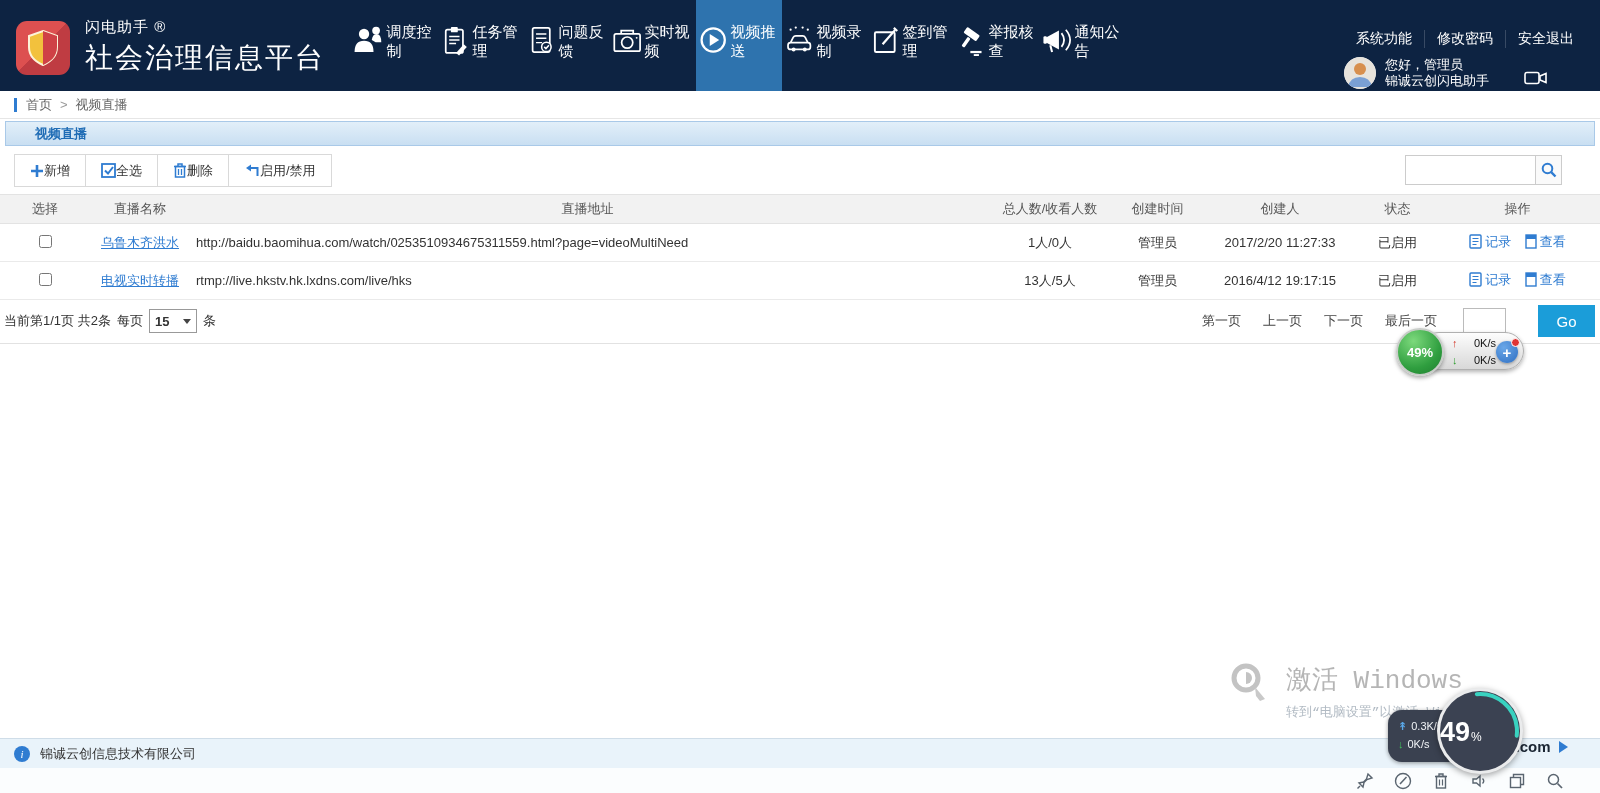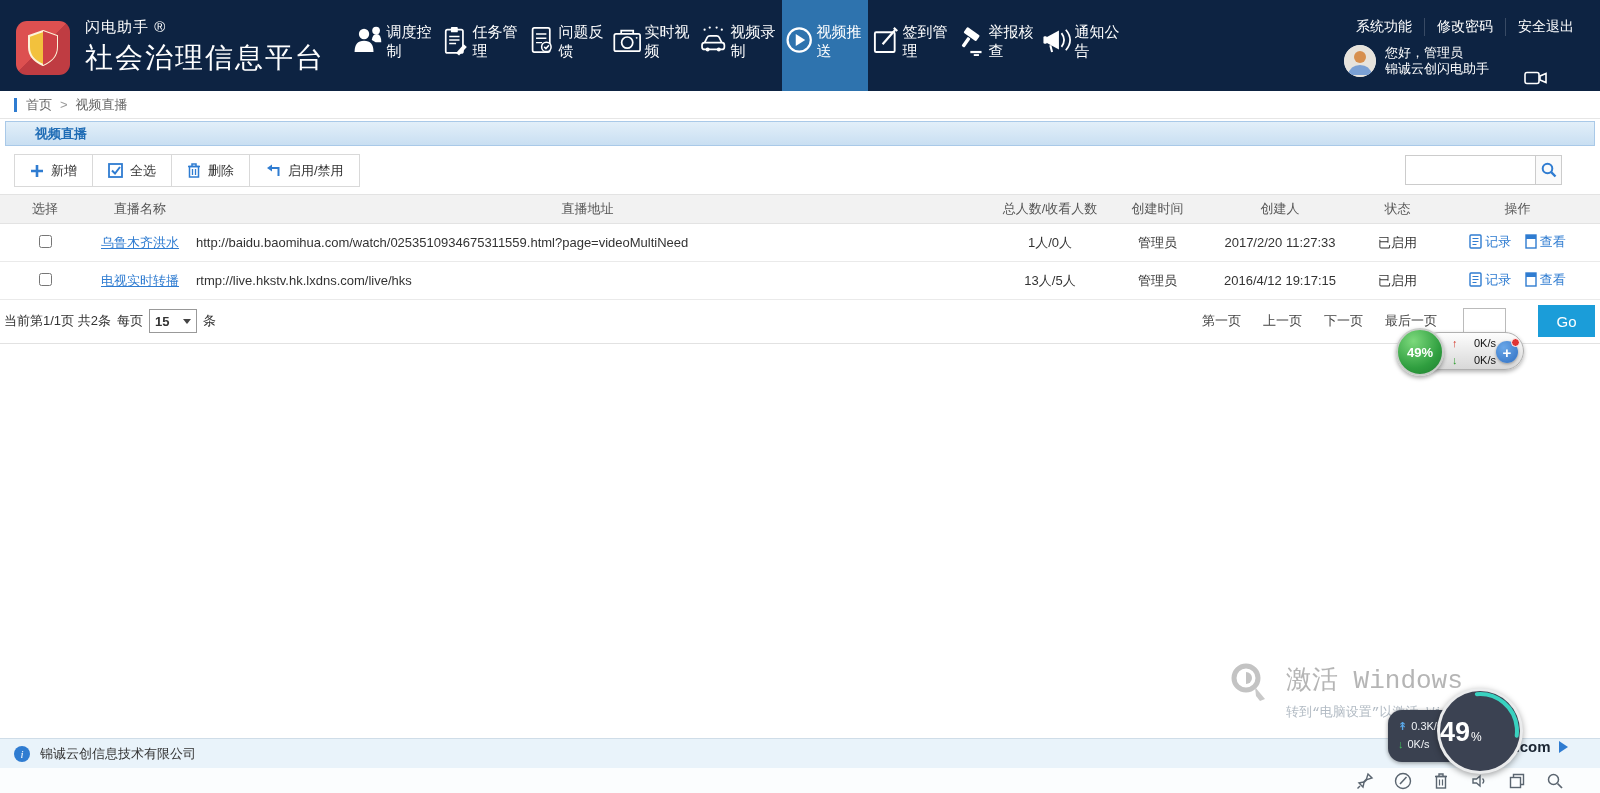--- a/index.html
+++ b/index.html
@@ -16,21 +16,21 @@
   .app-name { font-size:15px; letter-spacing:1px; }
   .platform-title { font-size:28px; letter-spacing:2px; margin-top:2px; }
 
   .nav { position:absolute; left:352px; top:0; height:91px; display:flex; }
   .nav-item { width:86px; height:91px; display:flex; align-items:center;
               justify-content:flex-end; padding-bottom:7px; color:#fff; font-size:15px; cursor:pointer; }
   .nav-item svg { margin-bottom:5px; }
   .nav-item.active { background:#2e73ae; }
 
   .header-right { position:absolute; right:14px; top:0; color:#fff; text-align:right; }
-  .top-links { display:flex; justify-content:flex-end; margin-top:18px; font-size:14px; }
+  .top-links { display:flex; justify-content:flex-end; margin-top:30px; font-size:14px; }
   .top-link { padding:0 12px; cursor:pointer; border-left:1px solid rgba(255,255,255,0.18); }
   .top-link:first-child { border-left:none; }
   .user-row { display:flex; align-items:center; justify-content:flex-start; margin-top:9px; }
   .avatar { width:32px; height:32px; border-radius:50%; background:#dfe3ea; overflow:hidden; flex:none; }
   .greeting { font-size:13px; line-height:16px; margin-left:9px; text-align:left; }
   .cam-icon { position:absolute; left:1524px; top:71px; }
 
   
   .breadcrumb { position:absolute; top:91px; left:0; width:1600px; height:28px; background:#fff;
                 border-bottom:1px solid #e6e6e6; display:flex; align-items:center; font-size:13px; color:#666; }
@@ -40,21 +40,21 @@
 
   
   .section-bar { position:absolute; top:121px; left:5px; width:1590px; height:25px;
                  background:linear-gradient(#e2eff9,#c9dff2); border:1px solid #a9c9e8;
                  display:flex; align-items:center; padding-left:29px;
                  font-size:13px; font-weight:bold; color:#1f6cb5; }
 
   
   .toolbar { position:absolute; top:154px; left:14px; height:33px; display:flex;
              border:1px solid #d9d9d9; background:#fff; }
-  .tool-btn { display:flex; align-items:center; gap:7px; padding:0 15px; font-size:13px; color:#333;
+  .tool-btn { display:flex; align-items:center; padding:0 15px; font-size:13px; color:#333;
               border-right:1px solid #d9d9d9; cursor:pointer; }
   .tool-btn:last-child { border-right:none; }
   .search-group { position:absolute; top:155px; right:38px; display:flex; }
   .search-input { width:131px; height:30px; border:1px solid #ccc; outline:none; padding:0 6px; font-size:13px; }
   .search-btn { width:26px; height:30px; background:#fafafa; border:1px solid #ccc; border-left:none;
                 display:flex; align-items:center; justify-content:center; cursor:pointer; }
 
   
   .grid { position:absolute; top:194px; left:0; width:1600px; border-collapse:collapse; font-size:13px; }
   .grid thead td { background:#f2f2f2; color:#555; height:29px; text-align:center;
@@ -188,39 +188,39 @@
       </div>
       <div class="nav-item">
         <svg width="40" height="36" viewBox="0 0 40 36">
           <rect x="5" y="11" width="30" height="20" rx="2" fill="none" stroke="#fff" stroke-width="2"></rect>
           <path d="M13 11 v-4 h14 v4" stroke="#fff" stroke-width="2" fill="none"></path>
           <circle cx="20" cy="21" r="6.5" fill="none" stroke="#fff" stroke-width="2"></circle>
           <circle cx="31" cy="15.5" r="1.1" fill="#fff"></circle>
         </svg>
         <span>实时视频</span>
       </div>
+      <div class="nav-item active">
+        <svg width="40" height="36" viewBox="0 0 40 36">
+          <circle cx="20" cy="18" r="13.5" fill="none" stroke="#fff" stroke-width="2.6"></circle>
+          <polygon points="16,11 27,18 16,25" fill="#fff"></polygon>
+        </svg>
+        <span>视频推送</span>
+      </div>
       <div class="nav-item">
         <svg width="40" height="36" viewBox="0 0 40 36">
           <circle cx="10" cy="6" r="1.3" fill="#fff"></circle>
             <circle cx="16" cy="3.5" r="1.3" fill="#fff"></circle>
           <circle cx="24" cy="3.5" r="1.3" fill="#fff"></circle>
             <circle cx="30" cy="6" r="1.3" fill="#fff"></circle>
           <path d="M10 21 l3-6 q1-1.8 3-1.8 h8 q2 0 3 1.8 l3 6" fill="none" stroke="#fff" stroke-width="2"></path>
           <rect x="7" y="21" width="26" height="8" rx="3" fill="none" stroke="#fff" stroke-width="2"></rect>
           <circle cx="13.5" cy="29" r="2.3" fill="#fff"></circle>
             <circle cx="26.5" cy="29" r="2.3" fill="#fff"></circle>
         </svg>
         <span>视频录制</span>
-      </div>
-      <div class="nav-item active">
-        <svg width="40" height="36" viewBox="0 0 40 36">
-          <circle cx="20" cy="18" r="13.5" fill="none" stroke="#fff" stroke-width="2.6"></circle>
-          <polygon points="16,11 27,18 16,25" fill="#fff"></polygon>
-        </svg>
-        <span>视频推送</span>
       </div>
       <div class="nav-item">
         <svg width="40" height="36" viewBox="0 0 40 36">
           <rect x="8" y="9" width="23" height="23" rx="1.5" fill="none" stroke="#fff" stroke-width="2.2"></rect>
           <path d="M17 23 L31.5 6.5" stroke="#fff" stroke-width="2.6"></path>
           <path d="M30 4 l4 3.5" stroke="#fff" stroke-width="2.6"></path>
         </svg>
         <span>签到管理</span>
       </div>
       <div class="nav-item">

